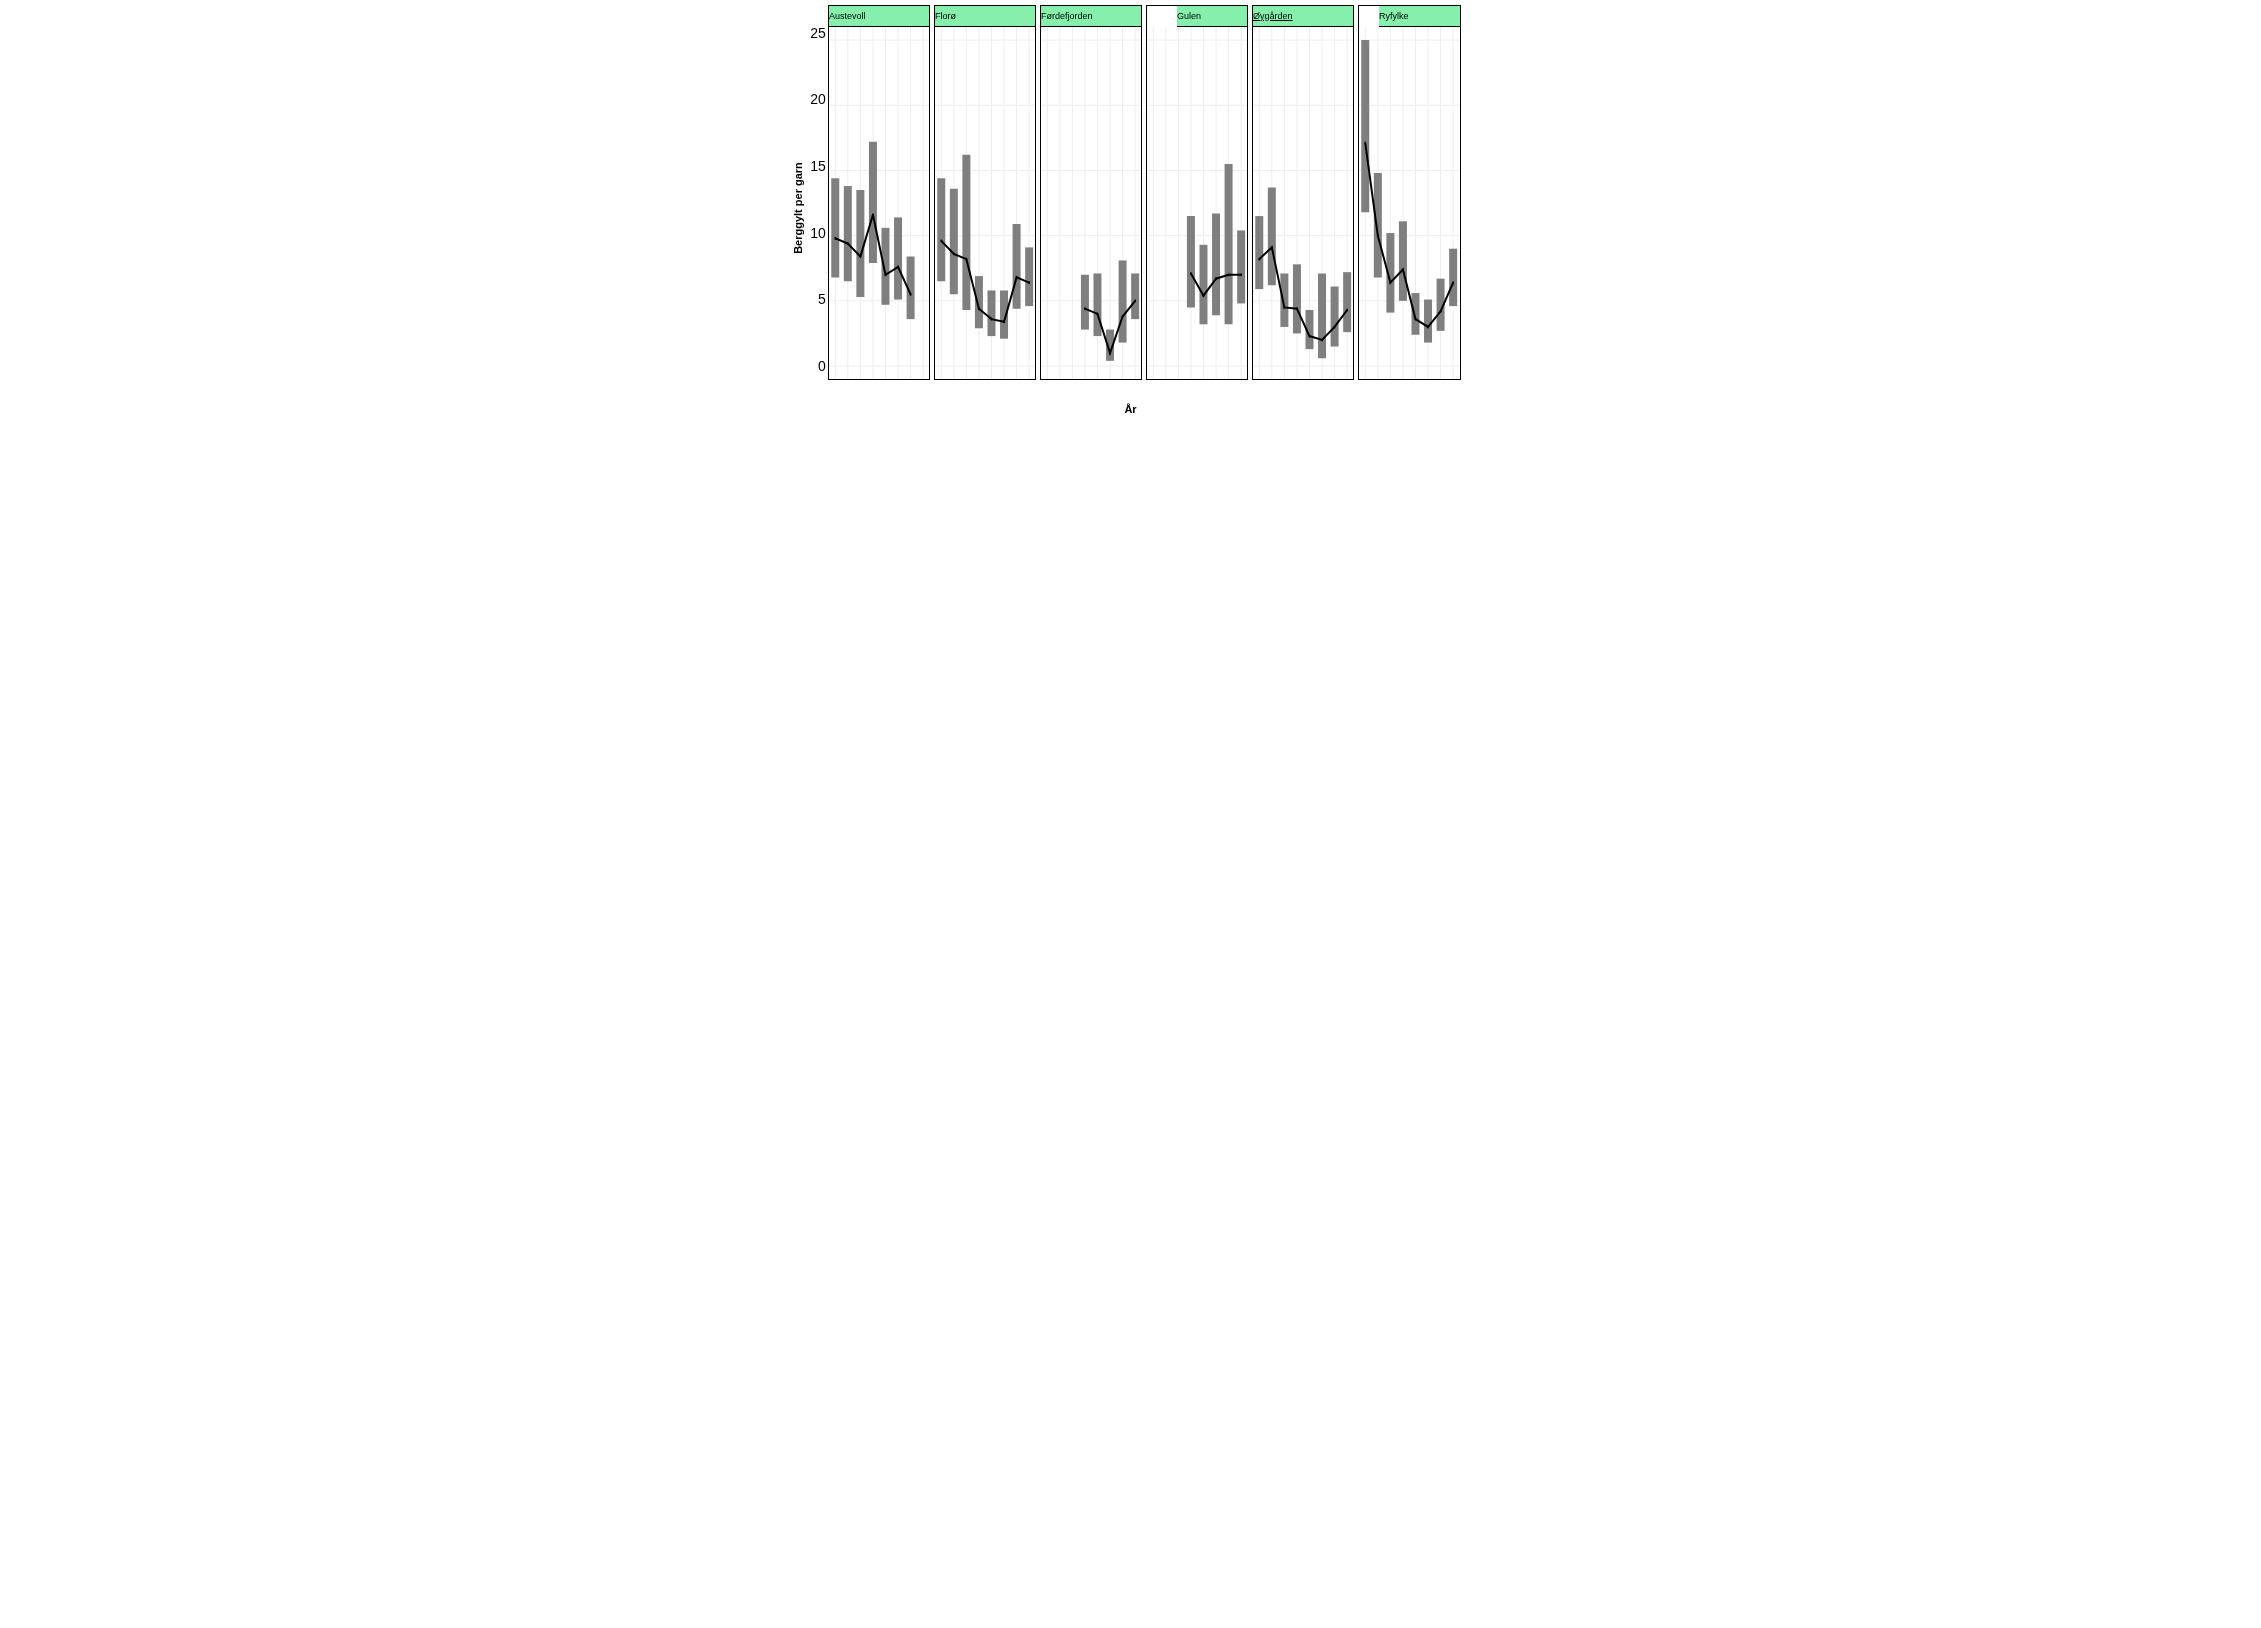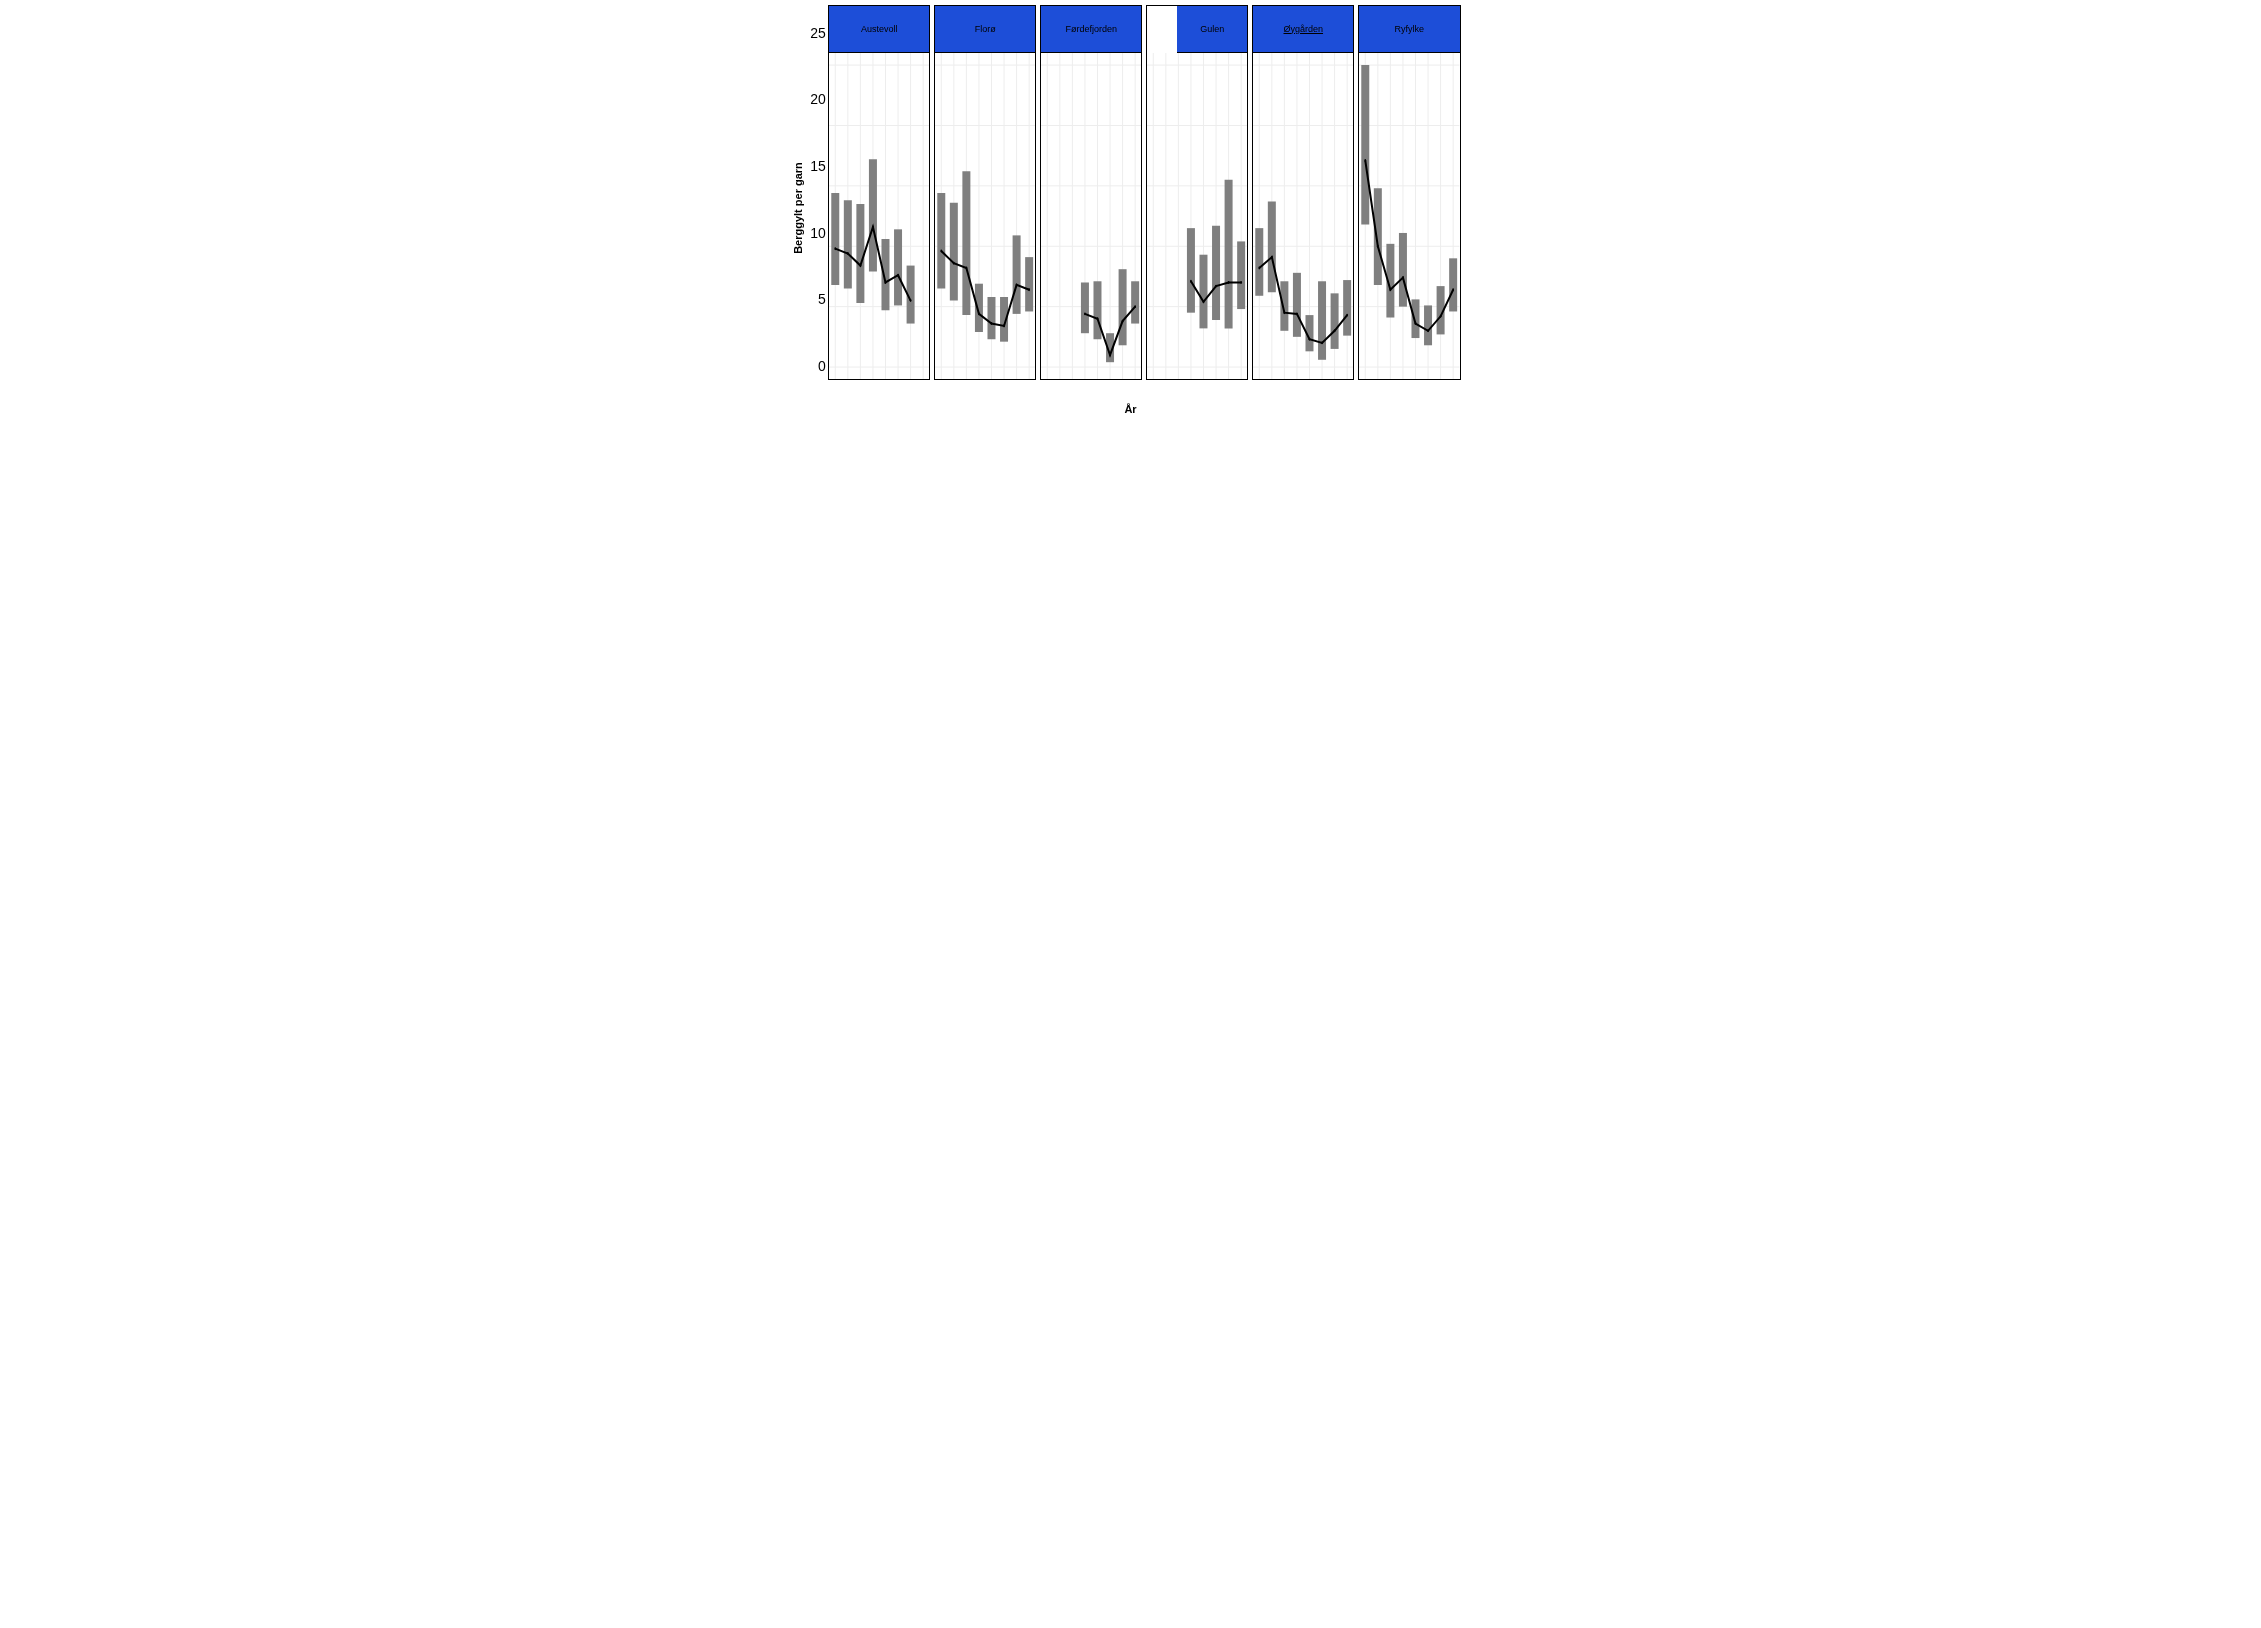--- a/index.html
+++ b/index.html
@@ -1,21 +1,21 @@
 <!DOCTYPE html>
 <html style="font-size:7.2px"><head>
 <meta charset="utf-8">
 <style>
   html,body{margin:0;padding:0;background:#fff;font-family:Arial,Helvetica,sans-serif}
   .wrap{position:relative;width:669px;height:416px;margin:0 auto}
   .ylabel{position:absolute;left:1.8px;top:50%;transform:translate(-50%,-50%) rotate(-90deg);transform-origin:center;font-weight:bold;font-size:11px}
   .xlabel{position:absolute;left:50%;bottom:0.9px;transform:translateX(-50%);font-weight:bold;font-size:11px}
   .panels{position:absolute;left:32px;right:4.5px;top:4.5px;bottom:36px;display:flex;gap:3.6px}
   .panel{flex:1 1 0;display:flex;flex-direction:column;border:0.5px solid #000}
-  .strip{background:#1d4ed8;border-bottom:0.5px solid #000;text-align:center;font-size:9px;padding:18px 0}
+  .strip{background:#86efac;border-bottom:0.5px solid #000;text-align:left;font-size:9px;padding:5px 0}
   .plot{flex:1;position:relative;background:#fff;overflow:hidden}
   .plot .grid line{stroke:#ededed;stroke-width:1}
   .err{stroke:#7f7f7f;stroke-width:8;stroke-linecap:butt}
   .ln{stroke:#000;stroke-width:2;fill:none}
   .pt{fill:#000}
   .yticks{position:absolute;left:18px;top:4.5px;bottom:36px;width:12.7px}
   .yticks div{position:absolute;right:0.9px;transform:translateY(-50%);font-size:14px}
 </style>
 </head>
 <body>
@@ -212,21 +212,21 @@
             <ellipse class="pt" cx="31.25" cy="79.62962962962963" rx="0.9" ry="0.45"></ellipse>
             <ellipse class="pt" cx="43.75" cy="80" rx="0.9" ry="0.45"></ellipse>
             <ellipse class="pt" cx="56.25" cy="87.77777777777777" rx="0.9" ry="0.45"></ellipse>
             <ellipse class="pt" cx="68.75" cy="88.88888888888889" rx="0.9" ry="0.45"></ellipse>
             <ellipse class="pt" cx="81.25" cy="85.18518518518519" rx="0.9" ry="0.45"></ellipse>
             <ellipse class="pt" cx="93.75" cy="80.37037037037037" rx="0.9" ry="0.45"></ellipse>
           </svg>
         </div>
       </div>
       <div class="panel">
-        <div class="strip" style="height: 10.4px;">Ryfylke</div>
+        <div class="strip" style="height: 10.4px; margin-left: 20px;">Ryfylke</div>
         <div class="plot">
           <svg viewBox="0 0 100 100" preserveAspectRatio="none" style="position: absolute; left: 0px; top: 0px; width: 100%; height: 100%;">
             <g class="grid">
               <line x1="0" x2="100" y1="96.2962962962963" y2="96.2962962962963" vector-effect="non-scaling-stroke"></line>
               <line x1="0" x2="100" y1="77.77777777777779" y2="77.77777777777779" vector-effect="non-scaling-stroke"></line>
               <line x1="0" x2="100" y1="59.25925925925925" y2="59.25925925925925" vector-effect="non-scaling-stroke"></line>
               <line x1="0" x2="100" y1="40.74074074074075" y2="40.74074074074075" vector-effect="non-scaling-stroke"></line>
               <line x1="0" x2="100" y1="22.22222222222222" y2="22.22222222222222" vector-effect="non-scaling-stroke"></line>
               <line x1="0" x2="100" y1="3.703703703703709" y2="3.703703703703709" vector-effect="non-scaling-stroke"></line>
               <line y1="0" y2="100" x1="6.25" x2="6.25" vector-effect="non-scaling-stroke"></line>

